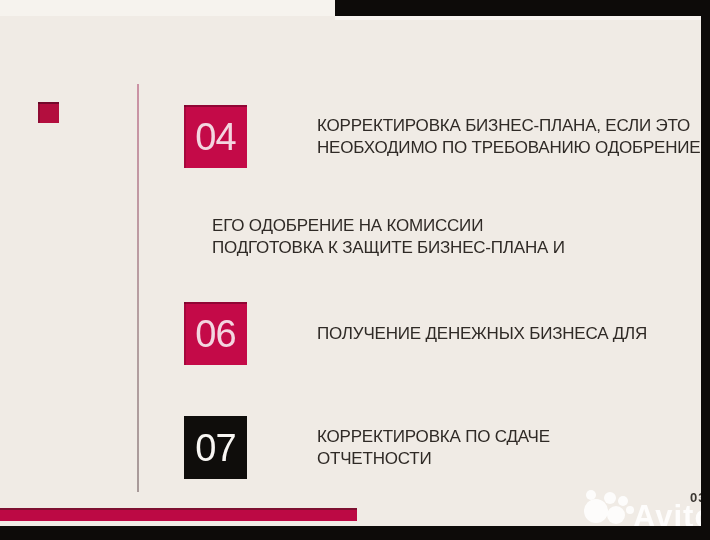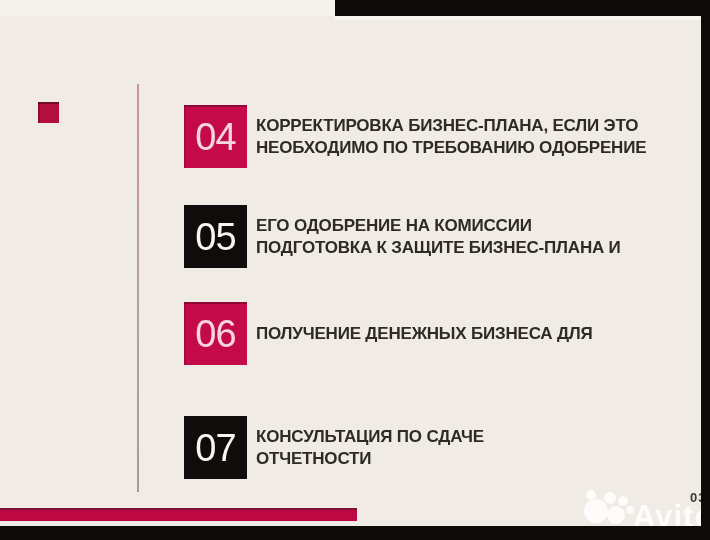--- a/index.html
+++ b/index.html
@@ -17,30 +17,30 @@
   .right-black-edge{left:701px;top:0;width:9px;height:540px;background:#0d0b09;}
   .bottom-black-bar{left:0;top:526px;width:710px;height:14px;background:#0d0b09;}
   
   .accent-square{left:38px;top:102px;width:21px;height:21px;background:#b30e3e;
     box-shadow:inset 0 2px 0 rgba(40,5,20,.45), inset 2px 0 0 rgba(40,5,20,.25);}
   .v-line{left:137px;top:84px;width:2px;height:408px;
     background:linear-gradient(#cb92a4,#b49fa0 60%,#a89a99);}
   .bottom-accent-bar{left:0;top:508px;width:357px;height:13px;background:#bc0944;
     border-top:2px solid #7e1031;box-sizing:border-box;}
   
-  .step{left:184px;height:63px;display:flex;align-items:center;}
+  .step{left:184px;height:63px;display:flex;align-items:center;gap:42px;}
   .step .num{
     width:63px;height:63px;flex:0 0 63px;display:flex;align-items:center;justify-content:center;
     font-size:38px;line-height:1;letter-spacing:-1px;
   }
   .num.crimson{background:#c40a48;color:#f3d6e0;
     box-shadow:inset 0 2px 0 rgba(50,0,20,.35), inset 2px 0 0 rgba(50,0,20,.2);}
   .num.black{background:#0f0d0b;color:#f8f6f3;}
   .step .txt{
-    margin-left:9px;font-weight:bold;font-size:17px;line-height:22px;
+    margin-left:28px;font-weight:normal;font-size:17px;line-height:22px;
     color:#2f2a26;letter-spacing:-0.2px;white-space:nowrap;
   }
   
   .watermark{left:583px;top:485px;width:127px;height:41px;pointer-events:none;}
   .wm-icon{position:absolute;left:0;top:2px;}
   .wm-text{
     position:absolute;left:50px;top:14px;
     font-size:31px;font-weight:bold;letter-spacing:1px;
     color:rgba(255,255,255,0.88);
   }
@@ -61,38 +61,37 @@
 
 <div class="abs step" style="top:105px">
   <div class="num crimson">04</div>
   <div class="txt">
     <div>КОРРЕКТИРОВКА БИЗНЕС-ПЛАНА, ЕСЛИ ЭТО</div>
     <div>НЕОБХОДИМО ПО ТРЕБОВАНИЮ ОДОБРЕНИЕ</div>
   </div>
 </div>
 
 <div class="abs step" style="top:205px">
-  <div class="num black">05</div>
   <div class="txt">
     <div>ЕГО ОДОБРЕНИЕ НА КОМИССИИ</div>
     <div>ПОДГОТОВКА К ЗАЩИТЕ БИЗНЕС-ПЛАНА И</div>
   </div>
 </div>
 
 <div class="abs step" style="top:302px">
   <div class="num crimson">06</div>
   <div class="txt">
     <div>ПОЛУЧЕНИЕ ДЕНЕЖНЫХ БИЗНЕСА ДЛЯ</div>
   </div>
 </div>
 
 <div class="abs step" style="top:416px">
   <div class="num black">07</div>
   <div class="txt">
-    <div>КОНСУЛЬТАЦИЯ ПО СДАЧЕ</div>
+    <div>КОРРЕКТИРОВКА ПО СДАЧЕ</div>
     <div>ОТЧЕТНОСТИ</div>
   </div>
 </div>
 
 <div class="abs bottom-accent-bar"></div>
 
 <div class="abs watermark">
   <span class="wm-icon">
     <svg width="52" height="40" viewBox="0 0 52 40">
       <g fill="rgba(255,255,255,0.85)">

